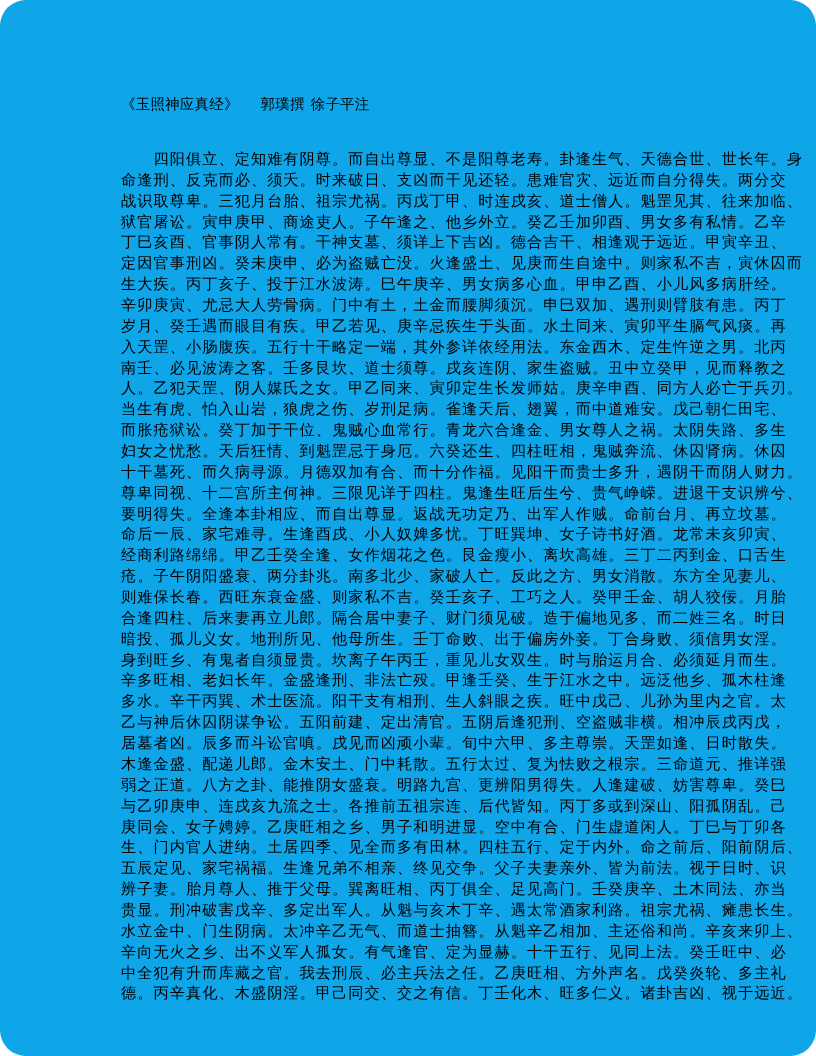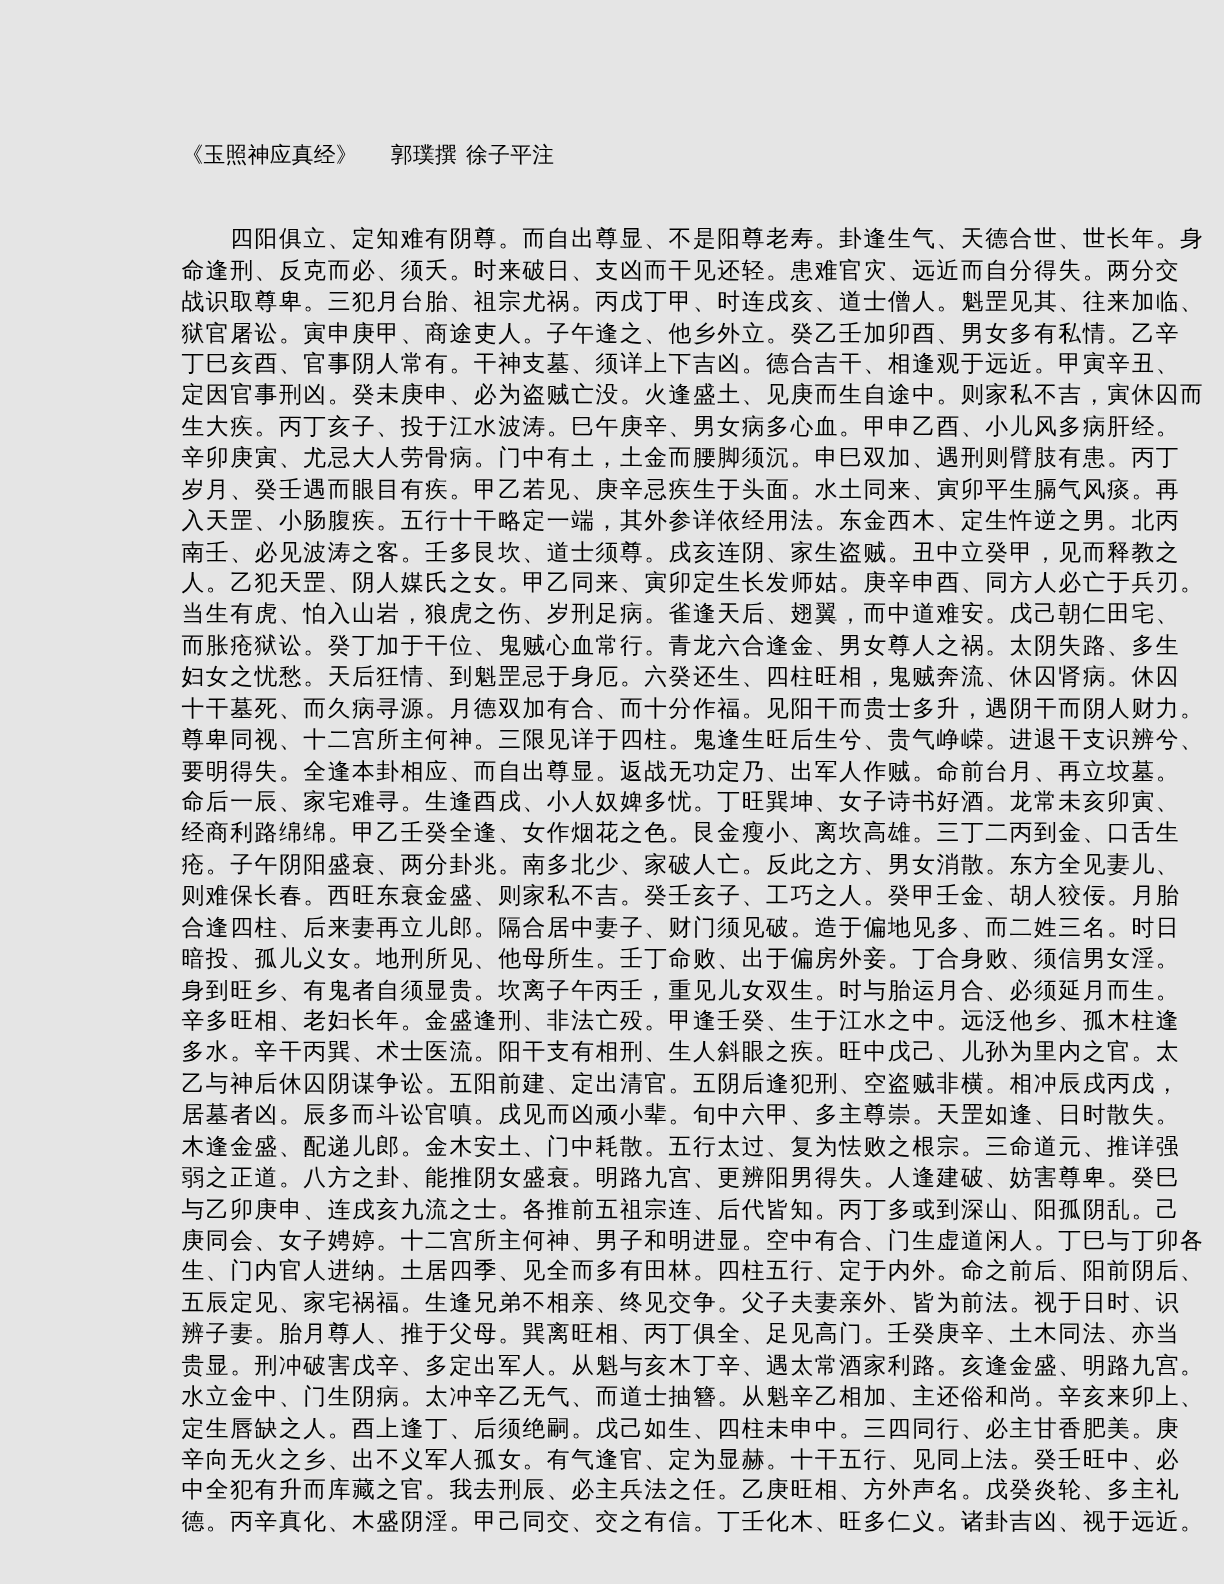--- a/index.html
+++ b/index.html
@@ -1,21 +1,21 @@
 <!DOCTYPE html>
 <html><head>
 <meta charset="utf-8">
 <style>
   html, body { margin: 0; padding: 0; background: #ffffff; }
   body {
     width: 816px; height: 1056px; position: relative; overflow: hidden;
     font-family: "DejaVu Serif", "Liberation Serif", serif;
     color: #000000;
   }
-  .page { position: absolute; left: 0; top: 0; width: 816px; height: 1056px; background: #e5e5e5; }
+  .page { position: absolute; left: 0; top: 0; width: 816px; height: 1056px; background: #0ea5e9; border-radius: 26px; }
   .title-line {
     position: absolute; left: 121px; top: 95px;
     font-size: 14.5px; line-height: 18px; white-space: nowrap;
     letter-spacing: 0.2px;
   }
   .title-line .gap { display: inline-block; width: 22px; }
   .title-line .gap2 { display: inline-block; width: 6px; }
   .body-text {
     position: absolute; left: 121px; top: 149px; width: 600px;
   }
@@ -59,24 +59,23 @@
       <span class="line">合逢四柱、后来妻再立儿郎。隔合居中妻子、财门须见破。造于偏地见多、而二姓三名。时日</span>
       <span class="line">暗投、孤儿义女。地刑所见、他母所生。壬丁命败、出于偏房外妾。丁合身败、须信男女淫。</span>
       <span class="line">身到旺乡、有鬼者自须显贵。坎离子午丙壬，重见儿女双生。时与胎运月合、必须延月而生。</span>
       <span class="line">辛多旺相、老妇长年。金盛逢刑、非法亡殁。甲逢壬癸、生于江水之中。远泛他乡、孤木柱逢</span>
       <span class="line">多水。辛干丙巽、术士医流。阳干支有相刑、生人斜眼之疾。旺中戊己、儿孙为里内之官。太</span>
       <span class="line">乙与神后休囚阴谋争讼。五阳前建、定出清官。五阴后逢犯刑、空盗贼非横。相冲辰戌丙戊，</span>
       <span class="line">居墓者凶。辰多而斗讼官嗔。戌见而凶顽小辈。旬中六甲、多主尊崇。天罡如逢、日时散失。</span>
       <span class="line">木逢金盛、配递儿郎。金木安土、门中耗散。五行太过、复为怯败之根宗。三命道元、推详强</span>
       <span class="line">弱之正道。八方之卦、能推阴女盛衰。明路九宫、更辨阳男得失。人逢建破、妨害尊卑。癸巳</span>
       <span class="line">与乙卯庚申、连戌亥九流之士。各推前五祖宗连、后代皆知。丙丁多或到深山、阳孤阴乱。己</span>
-      <span class="line">庚同会、女子娉婷。十二宫所主何神、男子和明进显。空中有合、门生虚道闲人。丁巳与丁卯各</span>
+      <span class="line">庚同会、女子娉婷。乙庚旺相之乡、男子和明进显。空中有合、门生虚道闲人。丁巳与丁卯各</span>
       <span class="line">生、门内官人进纳。土居四季、见全而多有田林。四柱五行、定于内外。命之前后、阳前阴后、</span>
       <span class="line">五辰定见、家宅祸福。生逢兄弟不相亲、终见交争。父子夫妻亲外、皆为前法。视于日时、识</span>
       <span class="line">辨子妻。胎月尊人、推于父母。巽离旺相、丙丁俱全、足见高门。壬癸庚辛、土木同法、亦当</span>
-      <span class="line">贵显。刑冲破害戊辛、多定出军人。从魁与亥木丁辛、遇太常酒家利路。亥逢金盛、明路九宫。</span>
+      <span class="line">贵显。刑冲破害戊辛、多定出军人。从魁与亥木丁辛、遇太常酒家利路。祖宗尤祸、瘫患长生。</span>
       <span class="line">水立金中、门生阴病。太冲辛乙无气、而道士抽簪。从魁辛乙相加、主还俗和尚。辛亥来卯上、</span>
-      <span class="line">定生唇缺之人。酉上逢丁、后须绝嗣。戊己如生、四柱未申中。三四同行、必主甘香肥美。庚</span>
       <span class="line">辛向无火之乡、出不义军人孤女。有气逢官、定为显赫。十干五行、见同上法。癸壬旺中、必</span>
       <span class="line">中全犯有升而库藏之官。我去刑辰、必主兵法之任。乙庚旺相、方外声名。戊癸炎轮、多主礼</span>
       <span class="line">德。丙辛真化、木盛阴淫。甲己同交、交之有信。丁壬化木、旺多仁义。诸卦吉凶、视于远近。</span>
     </div>
 </div>
 
 </body></html>

